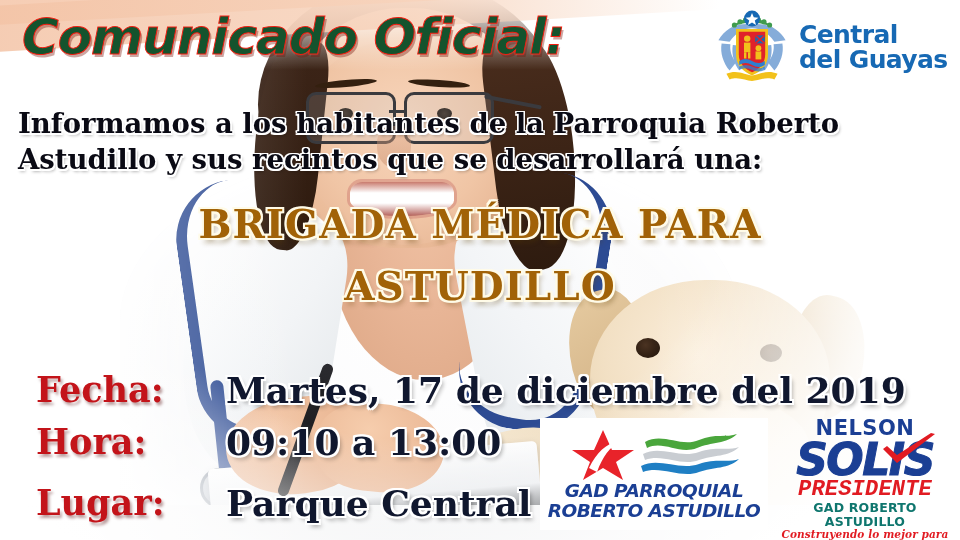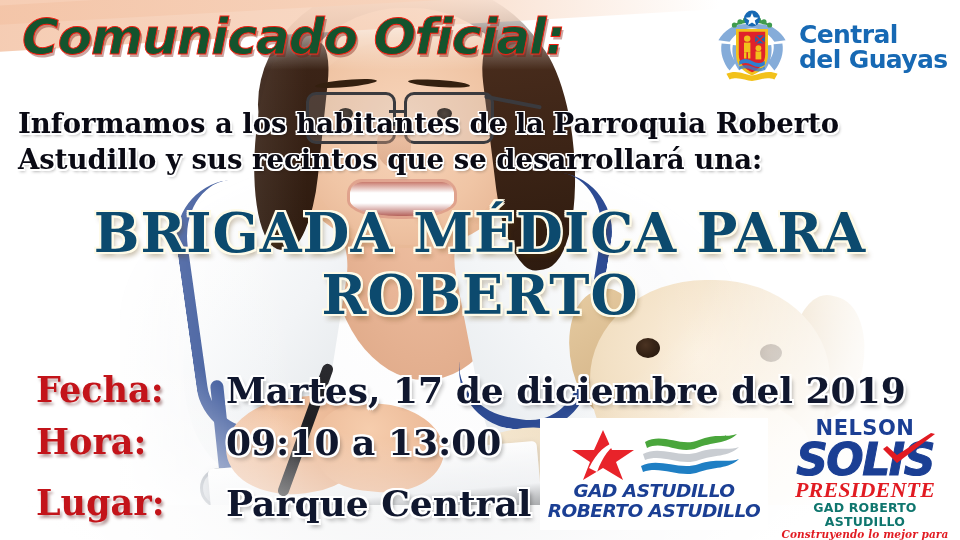--- a/index.html
+++ b/index.html
@@ -254,22 +254,22 @@
       -1.5px -1.5px 0 #fff, 1.5px -1.5px 0 #fff, -1.5px 1.5px 0 #fff, 1.5px 1.5px 0 #fff,
       2px 3px 3px rgba(0,0,0,.28);
     white-space:nowrap;
   }
   .body-line.l1{top:107px;}
   .body-line.l2{top:143px;}
 
   .headline{
     position:absolute;width:960px;text-align:center;
     font-family:"DejaVu Serif",serif;
-    font-weight:bold;font-size:54px;letter-spacing:1px;
-    color:#0c4a6e;
+    font-weight:bold;font-size:39px;letter-spacing:1px;
+    color:#a16207;
     text-shadow:
       -2px 0 0 #fffbe8, 2px 0 0 #fffbe8, 0 -2px 0 #fffbe8, 0 2px 0 #fffbe8,
       -2px -2px 0 #fffbe8, 2px -2px 0 #fffbe8, -2px 2px 0 #fffbe8, 2px 2px 0 #fffbe8,
       3px 5px 5px rgba(90,60,0,.33);
     white-space:nowrap;
   }
   .headline.h1{top:201px;}
   .headline.h2{top:263px;}
 
   .label{
@@ -319,21 +319,21 @@
     font-family:"DejaVu Sans",sans-serif;font-weight:bold;font-size:21px;
     color:#1b3f94;letter-spacing:.5px;line-height:1;
   }
   .solis-name-wrap{position:relative;height:42px;}
   .solis-name{
     font-family:"DejaVu Sans",sans-serif;font-weight:bold;font-style:italic;
     font-size:44px;color:#1b3f94;letter-spacing:-1.5px;line-height:.95;
     -webkit-text-stroke:1px #1b3f94;
   }
   .solis-pres{
-    font-family:Liberation Serif, serif;font-weight:bold;font-style:italic;
+    font-family:Liberation Mono, monospace;font-weight:bold;font-style:italic;
     font-size:22px;color:#e11b22;letter-spacing:.2px;line-height:1;margin-top:-2px;
   }
   .solis-gad{
     font-family:"DejaVu Sans",sans-serif;font-weight:bold;font-size:12.5px;
     color:#0f766e;letter-spacing:.2px;line-height:1.1;
   }
   .solis-tag{
     font-family:"DejaVu Serif",serif;font-weight:bold;font-style:italic;
     font-size:10.5px;color:#e11b22;letter-spacing:.1px;line-height:1.1;
   }
@@ -394,21 +394,21 @@
   </div>
 
   <div class="layer">
 
     <div class="title">Comunicado Oficial:</div>
 
     <div class="body-line l2">Astudillo y sus recintos que se desarrollará una:</div>
     <div class="body-line l1">Informamos a los habitantes de la Parroquia Roberto</div>
 
     <div class="headline h1">BRIGADA MÉDICA PARA</div>
-    <div class="headline h2">ROBERTO</div>
+    <div class="headline h2">ASTUDILLO</div>
 
     <div class="label r-fecha">Fecha:</div>
     <div class="value r-fecha">Martes, 17 de diciembre del 2019</div>
 
     <div class="label r-hora">Hora:</div>
     <div class="value r-hora">09:10 a 13:00</div>
 
     <div class="label r-lugar">Lugar:</div>
     <div class="value r-lugar">Parque Central</div>
 
@@ -476,21 +476,21 @@
           <path d="M30 40 C38 24 46 16 62 12 C50 20 44 28 38 44 Z" fill="#fff"></path>
 
           <path d="M86 14 C104 4 122 20 140 12 C156 5 168 10 178 6 C168 16 152 14 138 20 C120 27 104 12 88 20 Z" fill="#4aa63c"></path>
 
           <path d="M84 26 C102 17 120 31 140 24 C156 18 170 23 180 19 C170 29 154 27 140 32 C122 39 104 25 86 32 Z" fill="#c9cdd2"></path>
 
           <path d="M82 38 C100 29 120 43 140 36 C156 30 170 35 180 31 C170 41 154 39 140 44 C122 51 102 37 84 44 Z" fill="#1f7fc4"></path>
         </svg>
       </div>
       <div class="gad-text">
-        <span>GAD ASTUDILLO</span><br>
+        <span>GAD PARROQUIAL</span><br>
         <span>ROBERTO ASTUDILLO</span>
       </div>
     </div>
 
     <div class="solis">
       <div class="solis-nelson">NELSON</div>
       <div class="solis-name-wrap">
         <div class="solis-name">SOLIS</div>
         <svg width="60" height="34" viewBox="0 0 60 34" aria-hidden="true" style="position:absolute;left:104px;top:-6px;">
           <path d="M4 16 L18 30 L56 1 L52 0 L18 22 L8 13 Z" fill="#e11b22"></path>

